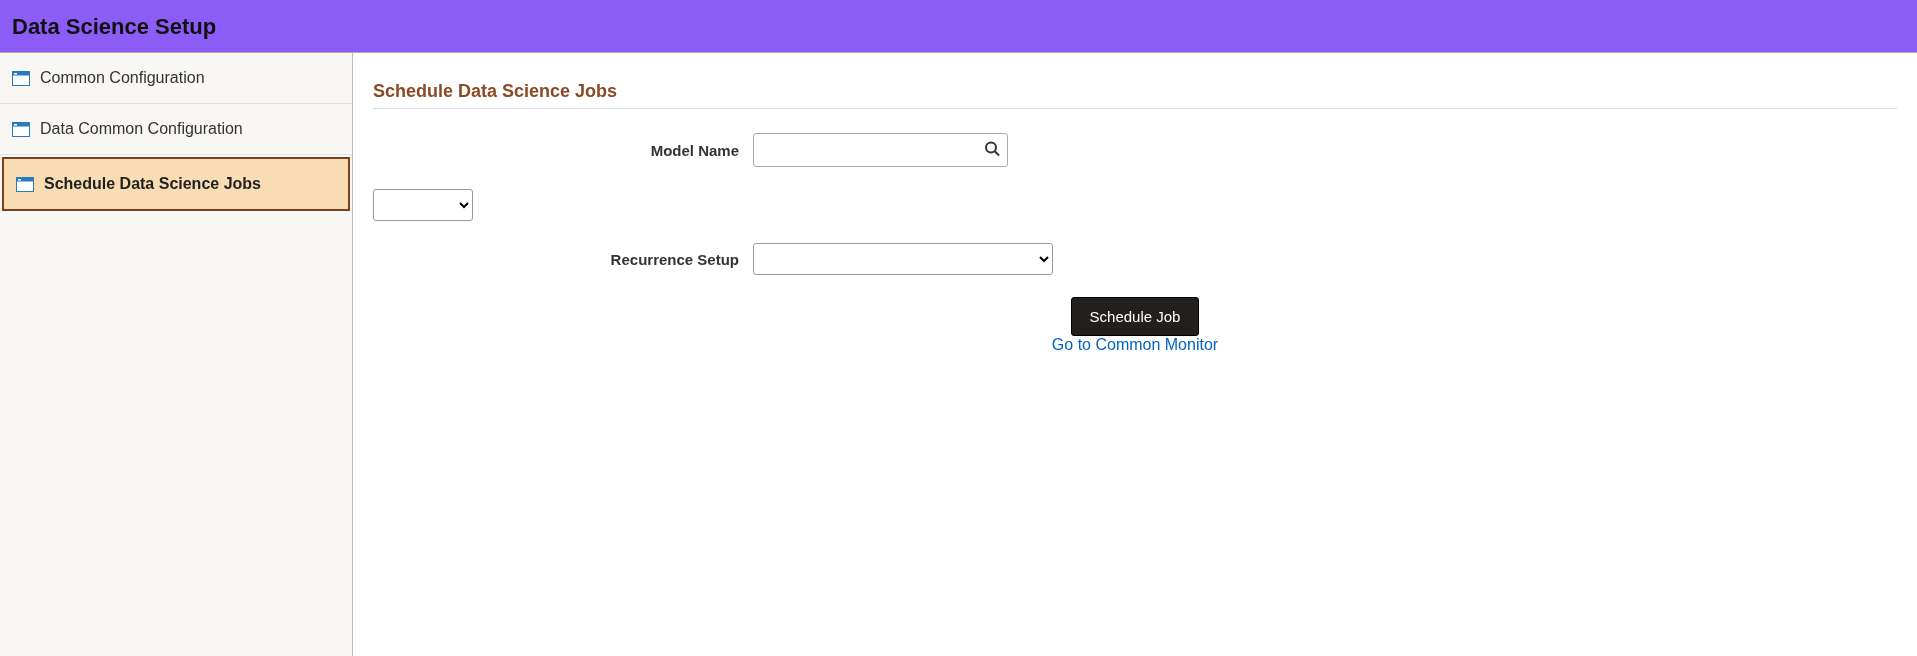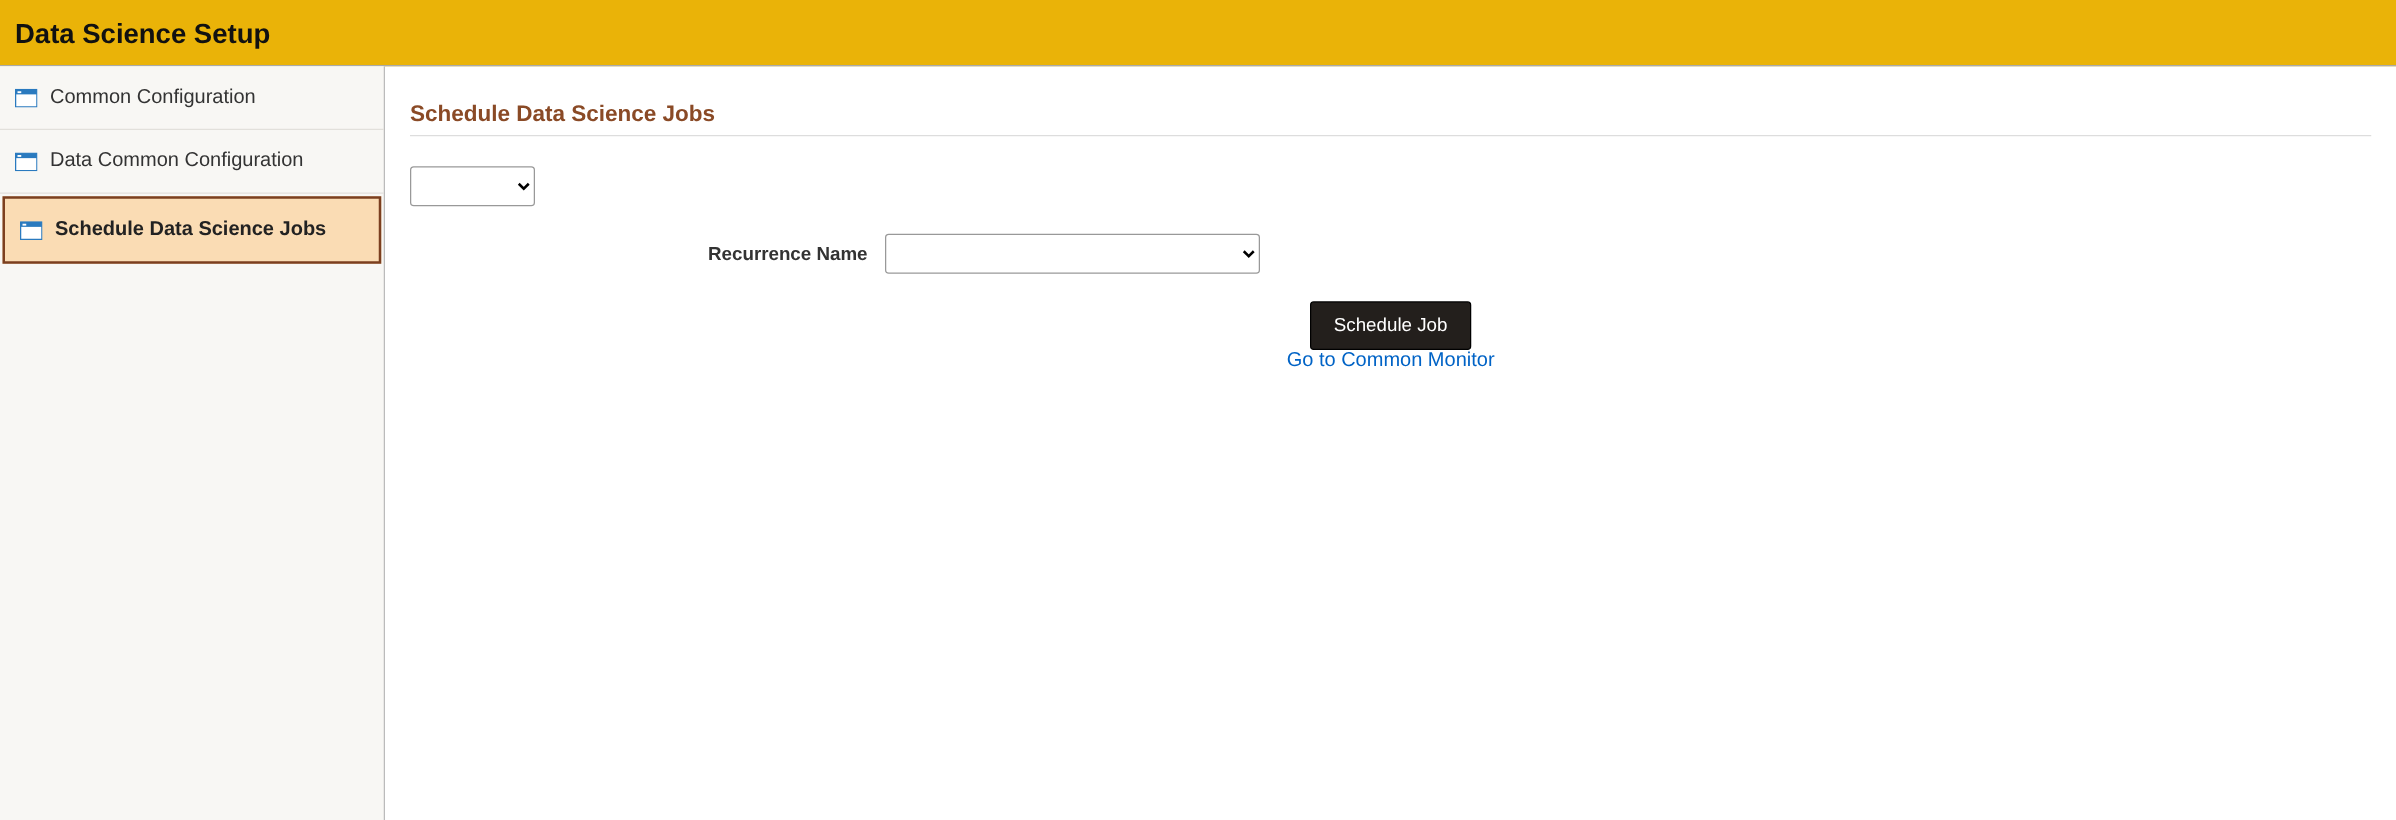--- a/index.html
+++ b/index.html
@@ -3,35 +3,35 @@
   <meta charset="utf-8">
   <style>
     * { box-sizing: border-box; margin: 0; padding: 0; }
     body {
       font-family: Arial, Helvetica, sans-serif;
       font-size: 14px;
       color: #333;
       background: #fff;
     }
     .header {
-      background: #eab308;
+      background: #8b5cf6;
       border-bottom: 1px solid #aaa;
       padding: 14px 12px 12px 12px;
     }
     .page-title {
       font-size: 22px;
       font-weight: bold;
       color: #111;
     }
     .content-wrap {
       display: flex;
       min-height: calc(656px - 53px);
     }
     .sidebar {
-      width: 308px;
+      width: 353px;
       background: #f8f7f4;
       border-right: 1px solid #bbb;
     }
     .sidebar-item {
       display: flex;
       align-items: center;
       padding: 16px 12px;
       border-bottom: 1px solid #e2e0db;
       cursor: pointer;
       font-size: 16px;
@@ -174,29 +174,41 @@
             <rect x="2" y="2" width="3" height="1.5" fill="#fff"></rect>
           </svg>
       </span>
       <span>Schedule Data Science Jobs</span>
     </div>
   </nav>
 
   <main class="main">
     <h2 class="section-title">Schedule Data Science Jobs</h2>
 
+    <div class="form-row">
+      <label class="form-label">Model Name</label>
+      <div class="lookup-wrap">
+        <input type="text" class="lookup-input" value="" style="">
+        <span class="lookup-icon">
+          <svg width="16" height="16" viewBox="0 0 16 16" fill="none" stroke="#333" stroke-width="2">
+              <circle cx="7" cy="7" r="5"></circle>
+              <line x1="11" y1="11" x2="15" y2="15"></line>
+            </svg>
+        </span>
+      </div>
+    </div>
 
     <div class="form-row">
       <select class="select-small">
         <option></option>
       </select>
     </div>
 
     <div class="form-row">
-      <label class="form-label">Recurrence Name</label>
+      <label class="form-label">Recurrence Setup</label>
       <select class="select-wide">
         <option></option>
       </select>
     </div>
 
     <div class="action-row">
       <button class="btn-primary">Schedule Job</button>
       <a class="link">Go to Common Monitor</a>
     </div>
   </main>

